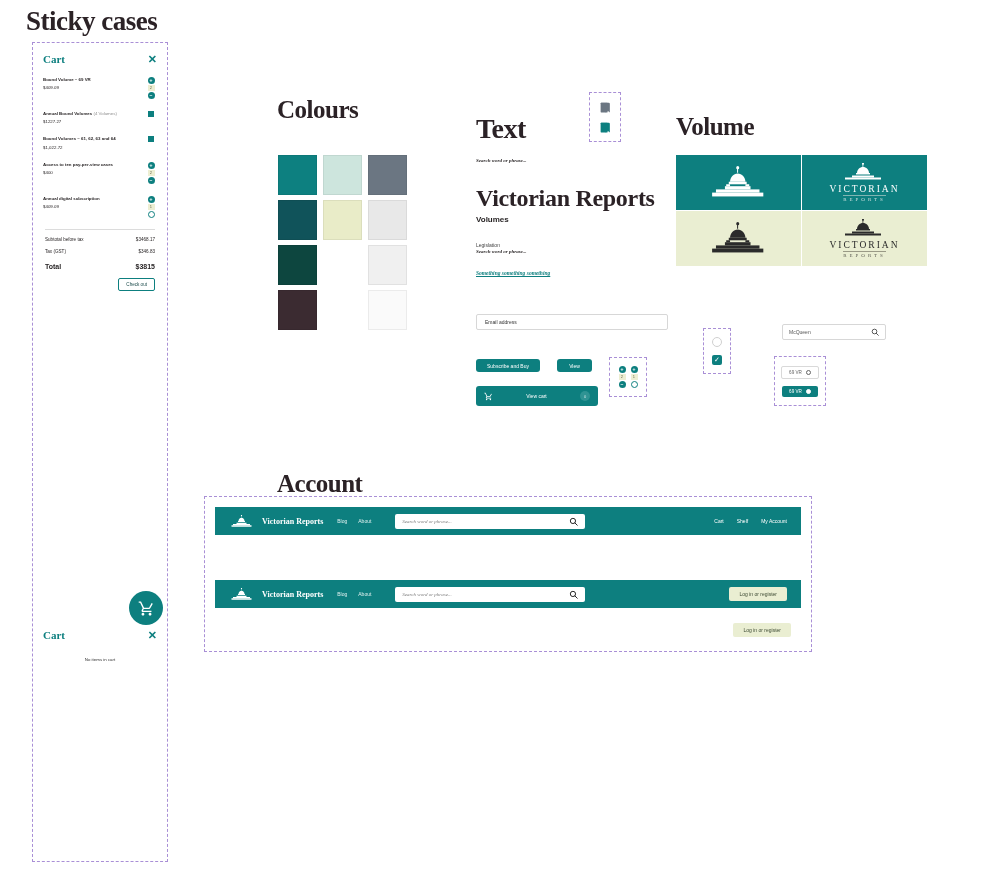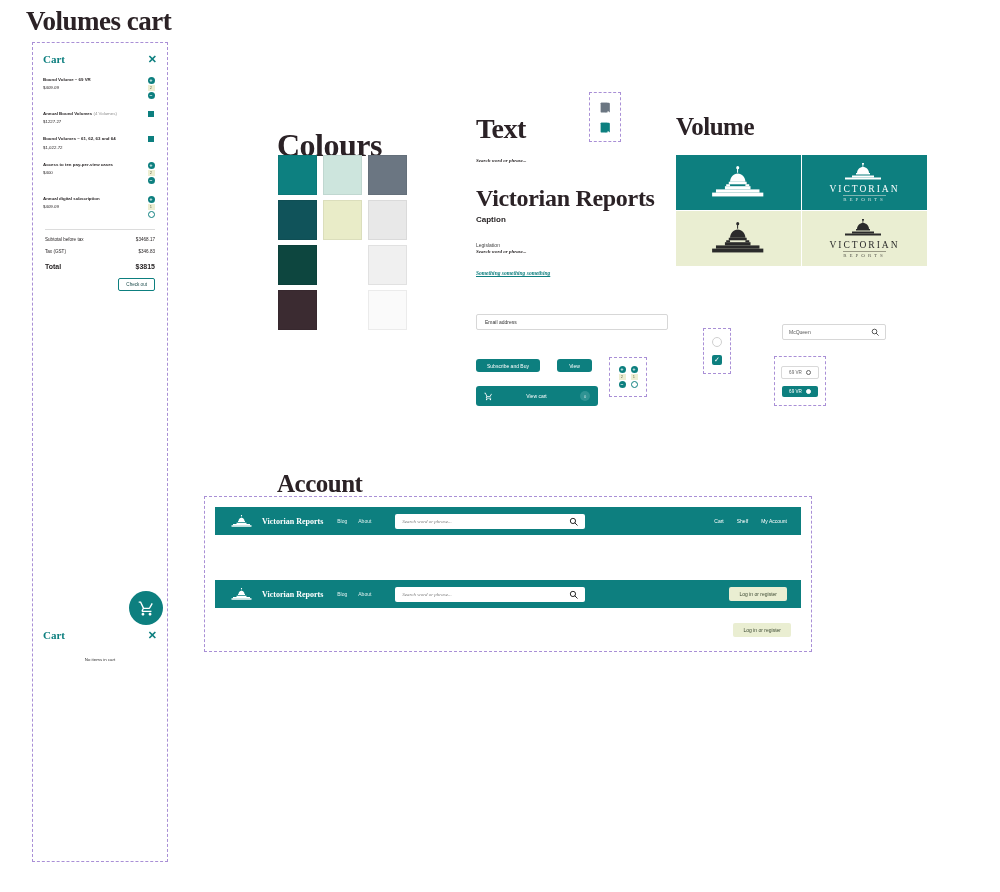--- a/index.html
+++ b/index.html
@@ -14,21 +14,21 @@
   }
 
   
   .sec-title {
     font-family:"Liberation Serif", serif;
     font-weight:bold;
     color:#2b2226;
     letter-spacing:-0.5px;
   }
   #sticky-title { position:absolute; left:26px; top:6px; font-size:27px; }
-  #colours-title { position:absolute; left:277px; top:127px; font-size:32px; }
+  #colours-title { position:absolute; left:277px; top:96px; font-size:25px; }
   #text-title    { position:absolute; left:476px; top:113px; font-size:28px; }
   #logos-title   { position:absolute; left:676px; top:113px; font-size:25px; }
   #header-title  { position:absolute; left:277px; top:470px; font-size:25px; }
 
   .dashed { border:1px dashed #a98fd6; }
 
   
   #cart-panel {
     position:absolute; left:32px; top:42px;
     width:136px; height:820px;
@@ -206,21 +206,21 @@
     background:#eaeed2; color:#3c4a33; font-size:5px; border:none; border-radius:2px;
     padding:4px 10px; cursor:pointer;
   }
   #login-loose { position:absolute; right:20px; top:126px; }
 
   svg { display:block; }
 </style>
 </head>
 <body>
 
-<div class="sec-title" id="sticky-title">Volumes cart</div>
+<div class="sec-title" id="sticky-title">Sticky cases</div>
 <div class="sec-title" id="colours-title">Colours</div>
 <div class="sec-title" id="text-title">Text</div>
 <div class="sec-title" id="logos-title">Volume</div>
 <div class="sec-title" id="header-title">Account</div>
 
 <div id="cart-panel" class="dashed">
 
   <div id="cart-open">
     <div class="cart-head">
       <div class="ttl">Cart</div>
@@ -354,21 +354,21 @@
     <svg width="13" height="13" viewBox="0 0 24 24" fill="#0d7f7f">
       <path d="M4 3h14a2 2 0 0 1 2 2v16l-4-3-4 3V5H4z"></path>
         <rect x="3" y="3" width="13" height="18" rx="1"></rect>
     </svg>
   </span>
 </div>
 
 <div id="text-block">
   <div class="t-search-italic">Search word or phrase...</div>
   <div class="t-h1">Victorian Reports</div>
-  <div class="t-caption">Caption</div>
+  <div class="t-caption">Volumes</div>
   <div class="t-small-label">Legislation</div>
   <div class="t-search-italic" style="margin-top:1px">Search word or phrase...</div>
   <div class="t-link">Something something something</div>
 </div>
 
 <div id="email-field">Email address</div>
 
 <div class="btn-solid" id="btn-subscribe">Subscribe and Buy</div>
 <div class="btn-solid" id="btn-view">View</div>
 

